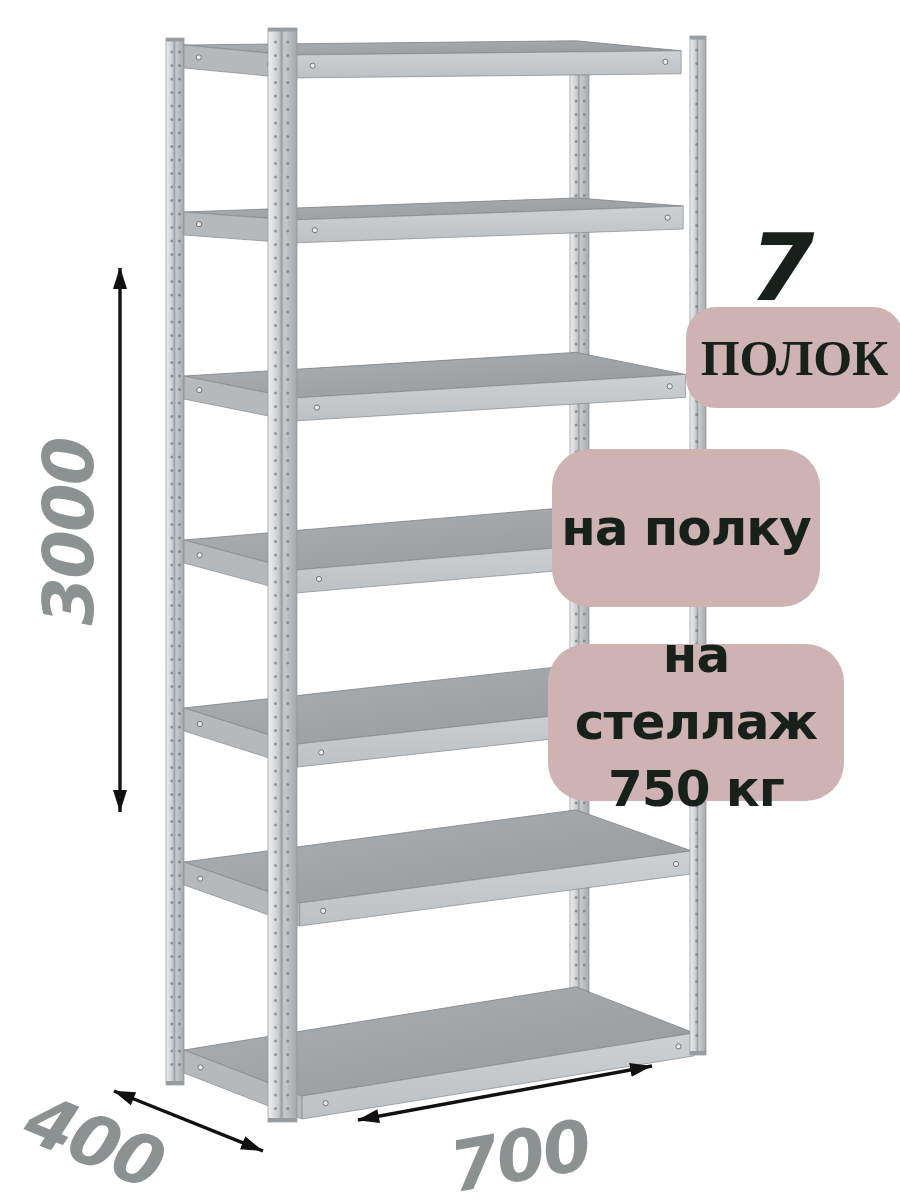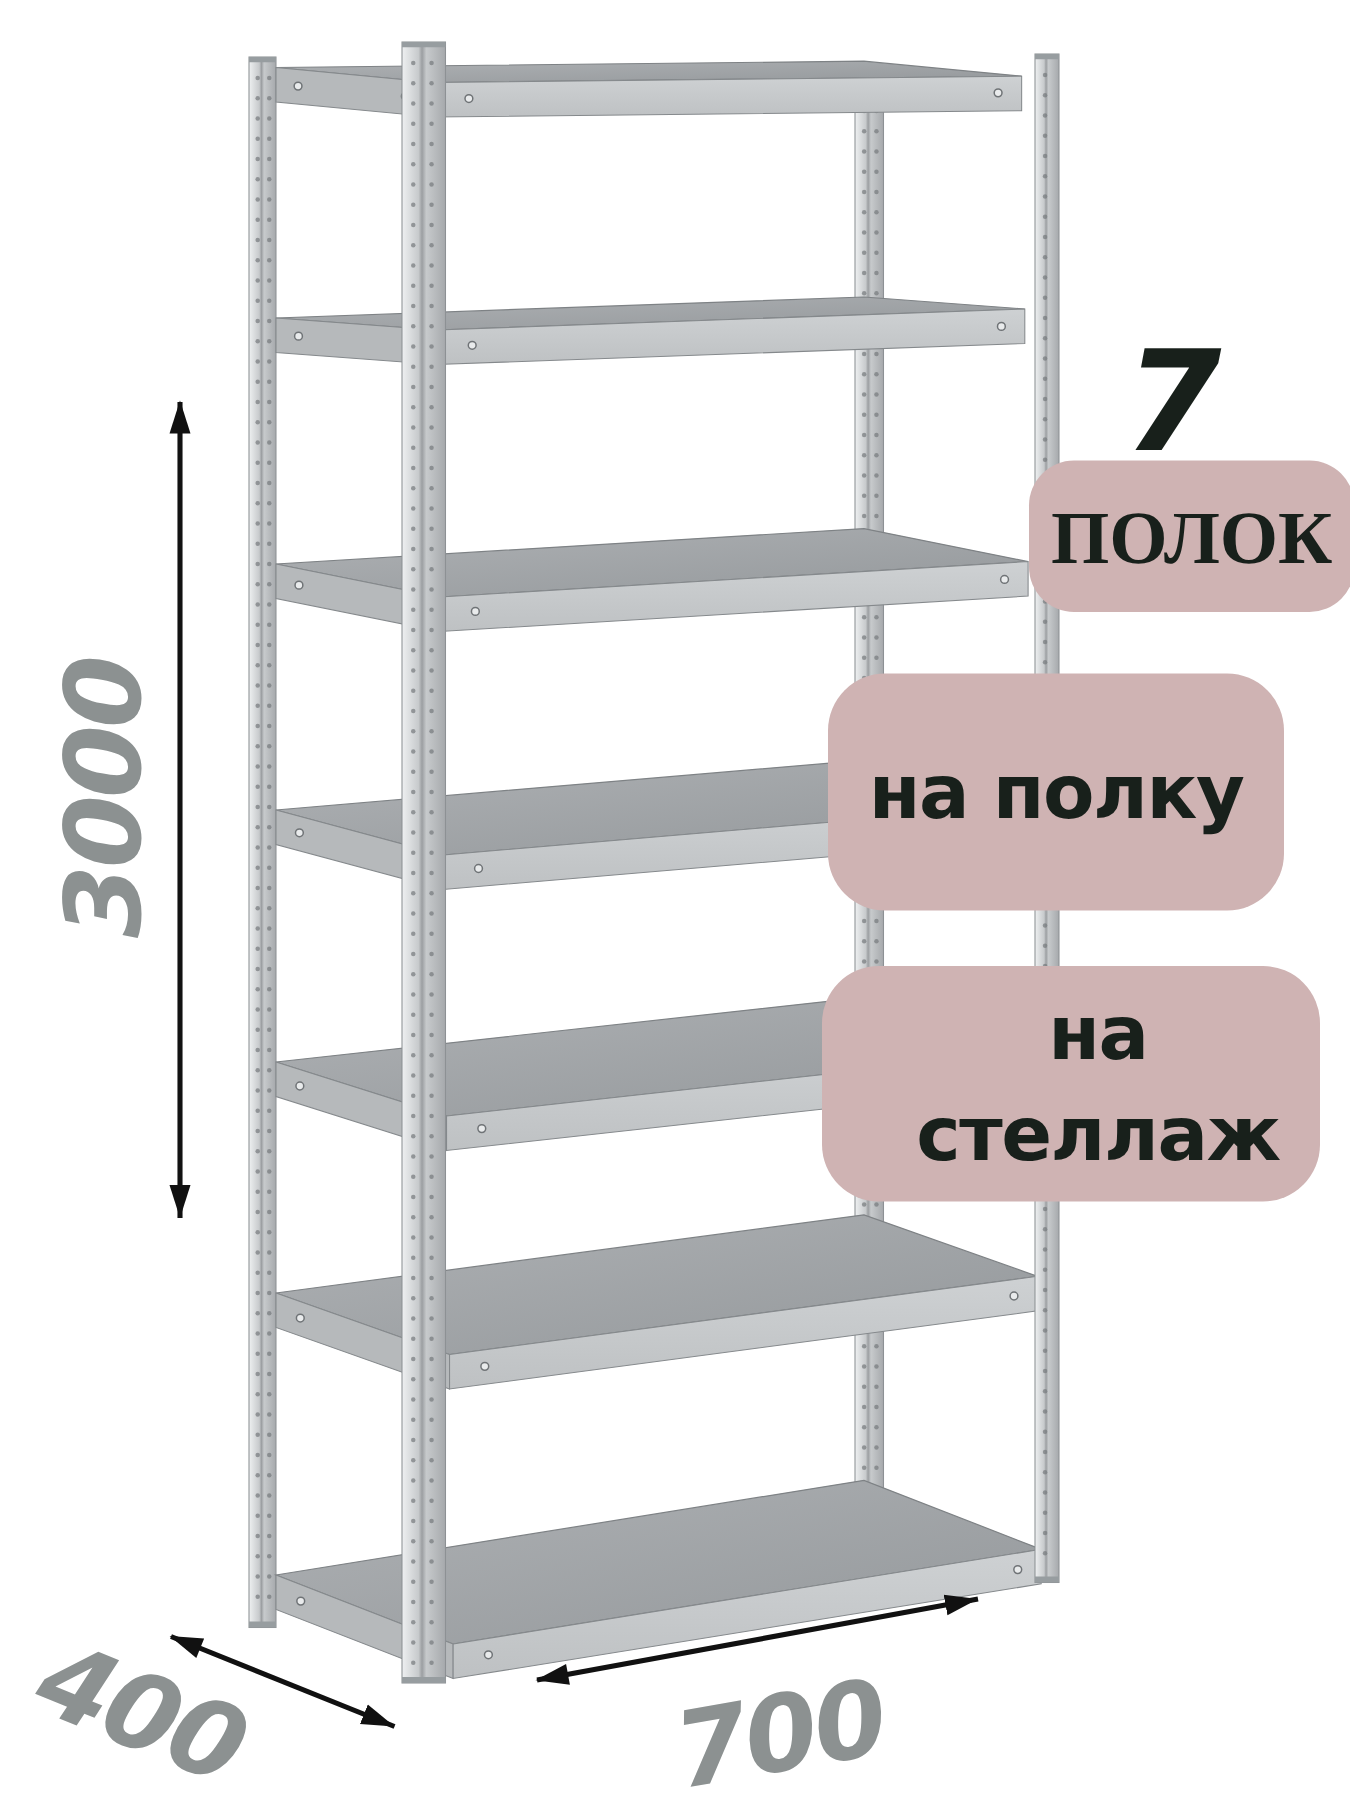--- a/index.html
+++ b/index.html
@@ -17,22 +17,22 @@
   .dim-line{stroke:var(--arrow,#111);stroke-width:3.4;fill:none;}
   .ah{fill:var(--arrow,#111);}
   
   .badge{
     position:absolute;display:flex;flex-direction:column;justify-content:center;align-items:center;
     background:var(--badge-bg,#cfb3b3);color:var(--badge-text,#18201b);
     font-weight:bold;text-align:center;z-index:3;
   }
   .badge-count{left:686px;top:307px;width:217px;height:101px;border-radius:30px;font-size:50px;font-family:Liberation Serif, serif;}
   .badge-two{font-size:50px;line-height:67px;letter-spacing:-1px;}
-  .badge-shelf-load{left:552px;top:449px;width:304px;height:158px;border-radius:38px;}
-  .badge-rack-load{left:548px;top:644px;width:296px;height:157px;border-radius:38px;padding-left:36px;}
+  .badge-shelf-load{left:552px;top:449px;width:268px;height:158px;border-radius:38px;}
+  .badge-rack-load{left:548px;top:644px;width:296px;height:157px;border-radius:38px;}
   .seven{
     position:absolute;left:712px;top:218px;width:140px;height:100px;z-index:3;
     font-size:93px;font-weight:800;font-style:italic;line-height:100px;text-align:center;
     color:var(--badge-text,#18201b);
   }
 </style>
 </head>
 <body>
 
 <div class="stage">
@@ -720,15 +720,16 @@
   <div class="badge badge-count">
     <span>ПОЛОК</span>
   </div>
 
   <div class="badge badge-two badge-shelf-load">
     <span>на полку</span>
   </div>
 
   <div class="badge badge-two badge-rack-load">
     <span>на стеллаж</span>
+    <span>750 кг</span>
   </div>
 
 </div>
 
 </body></html>

